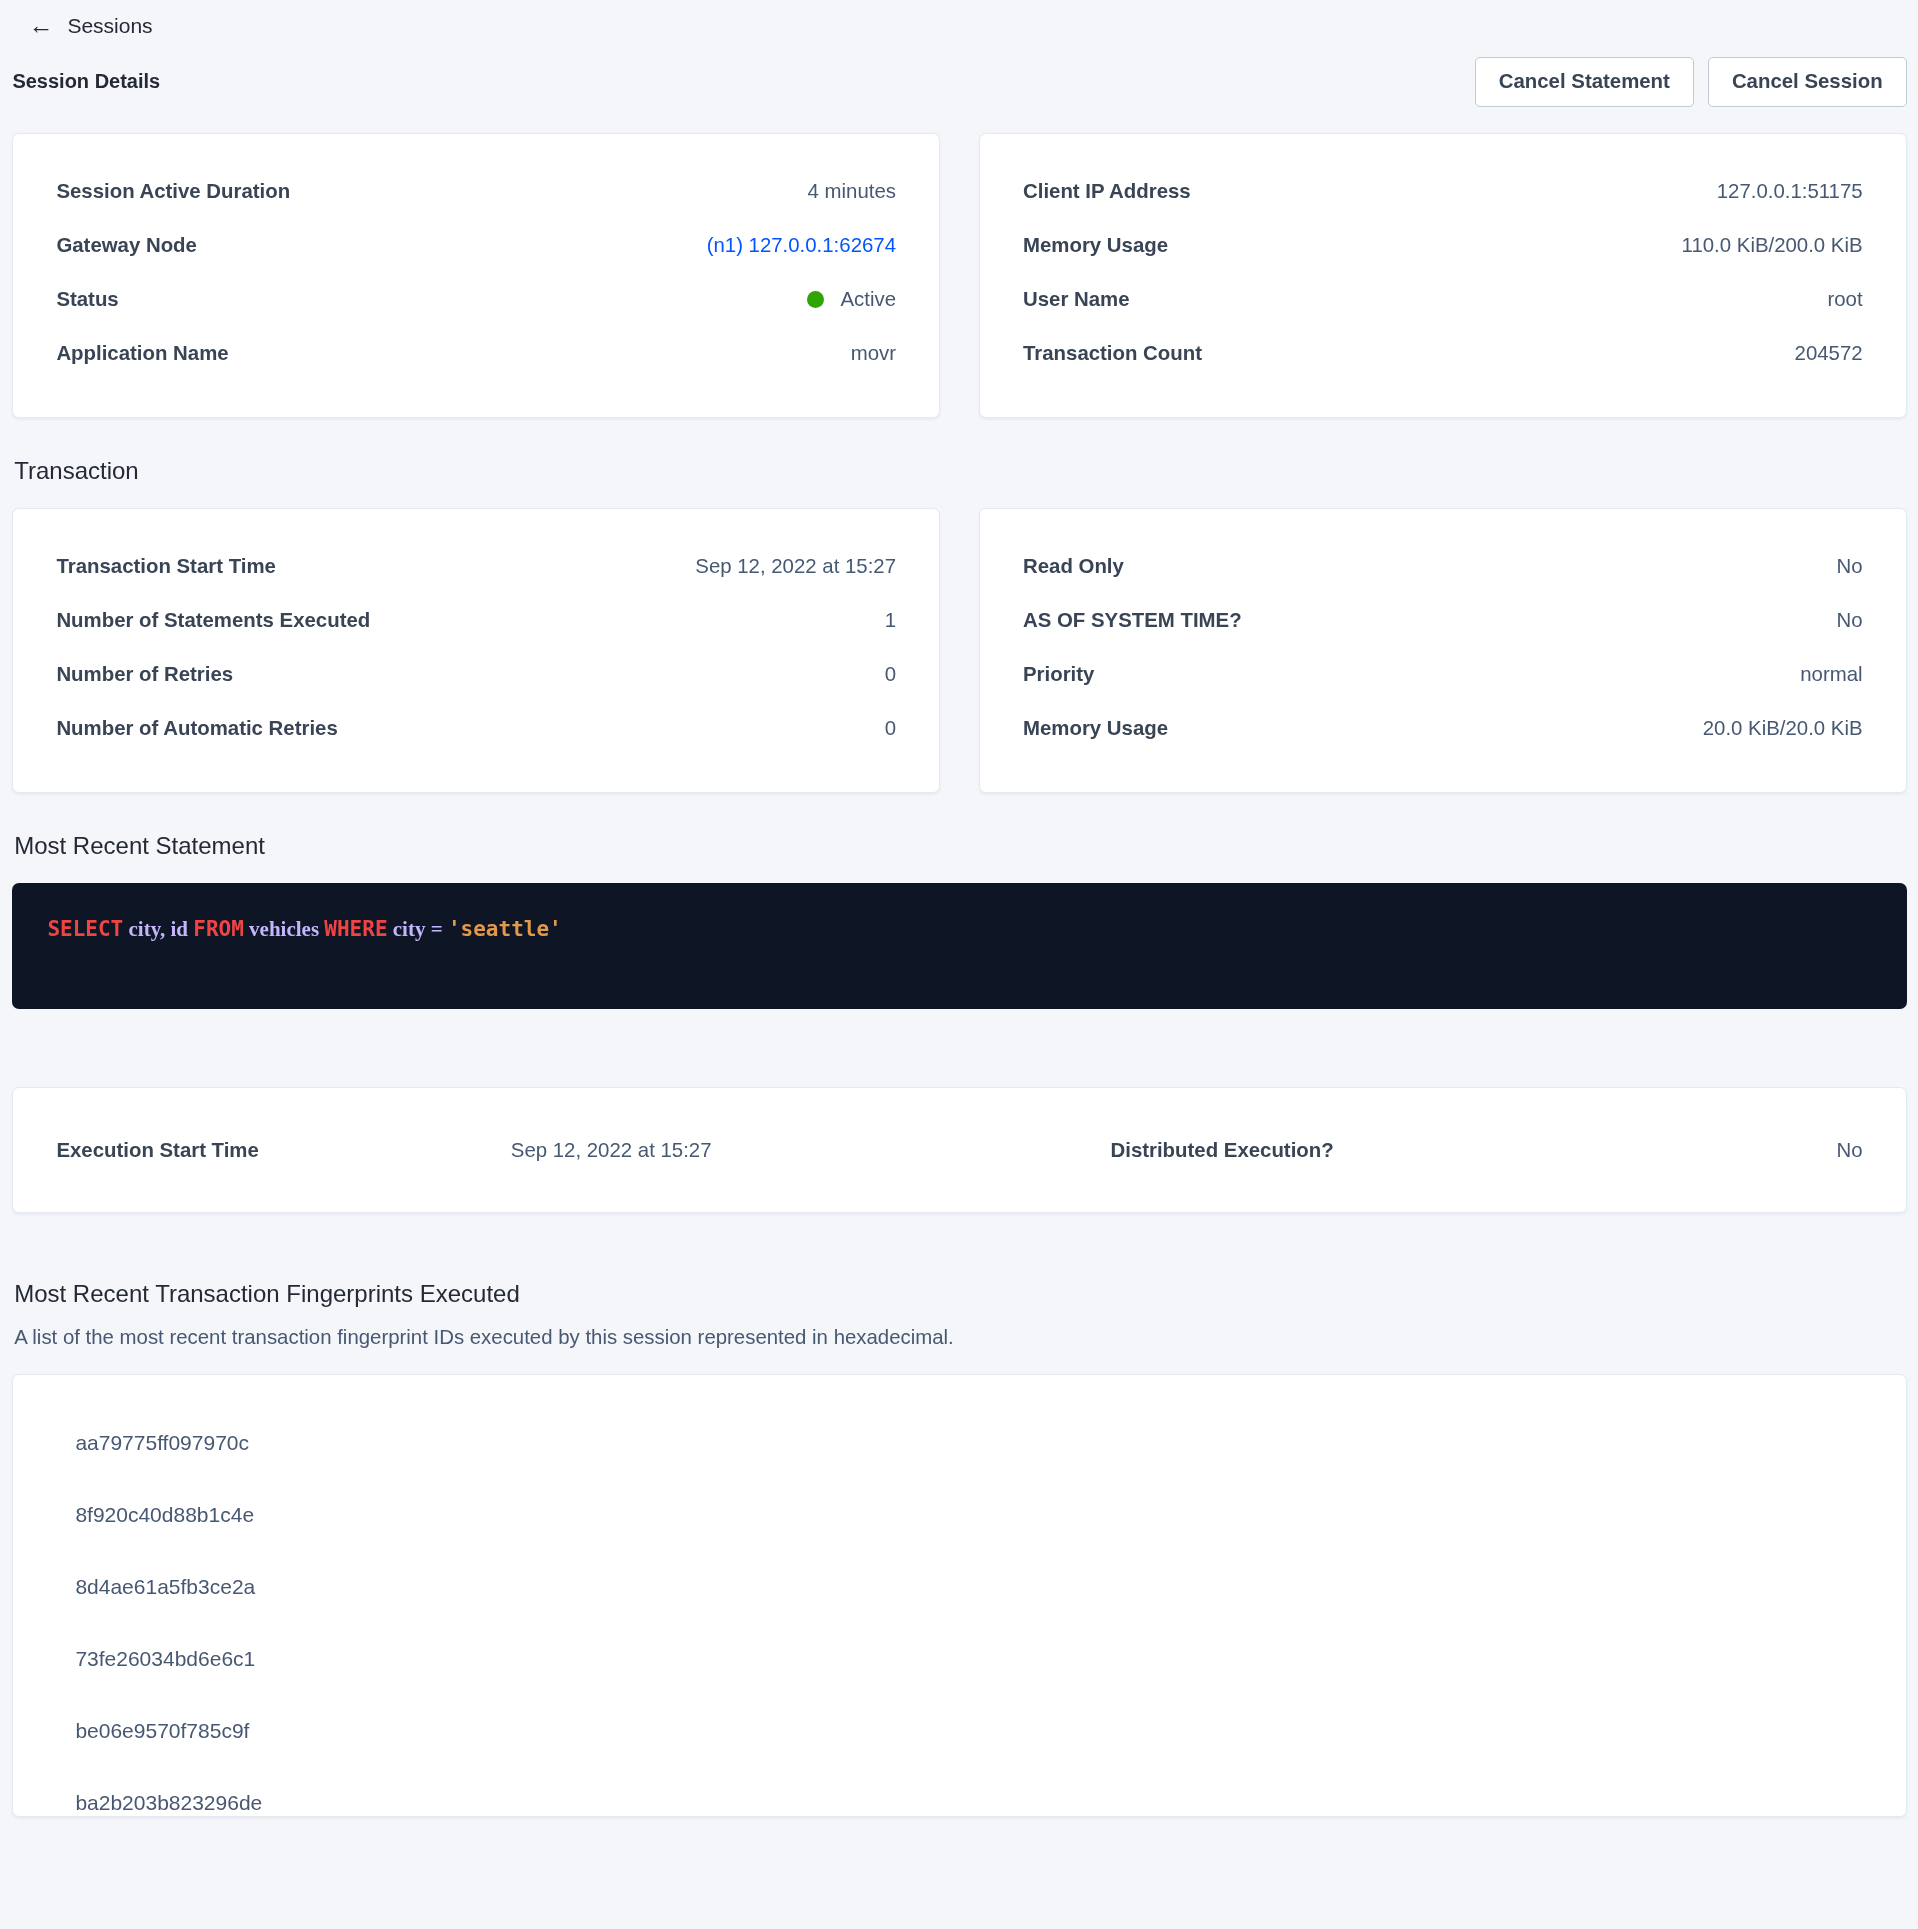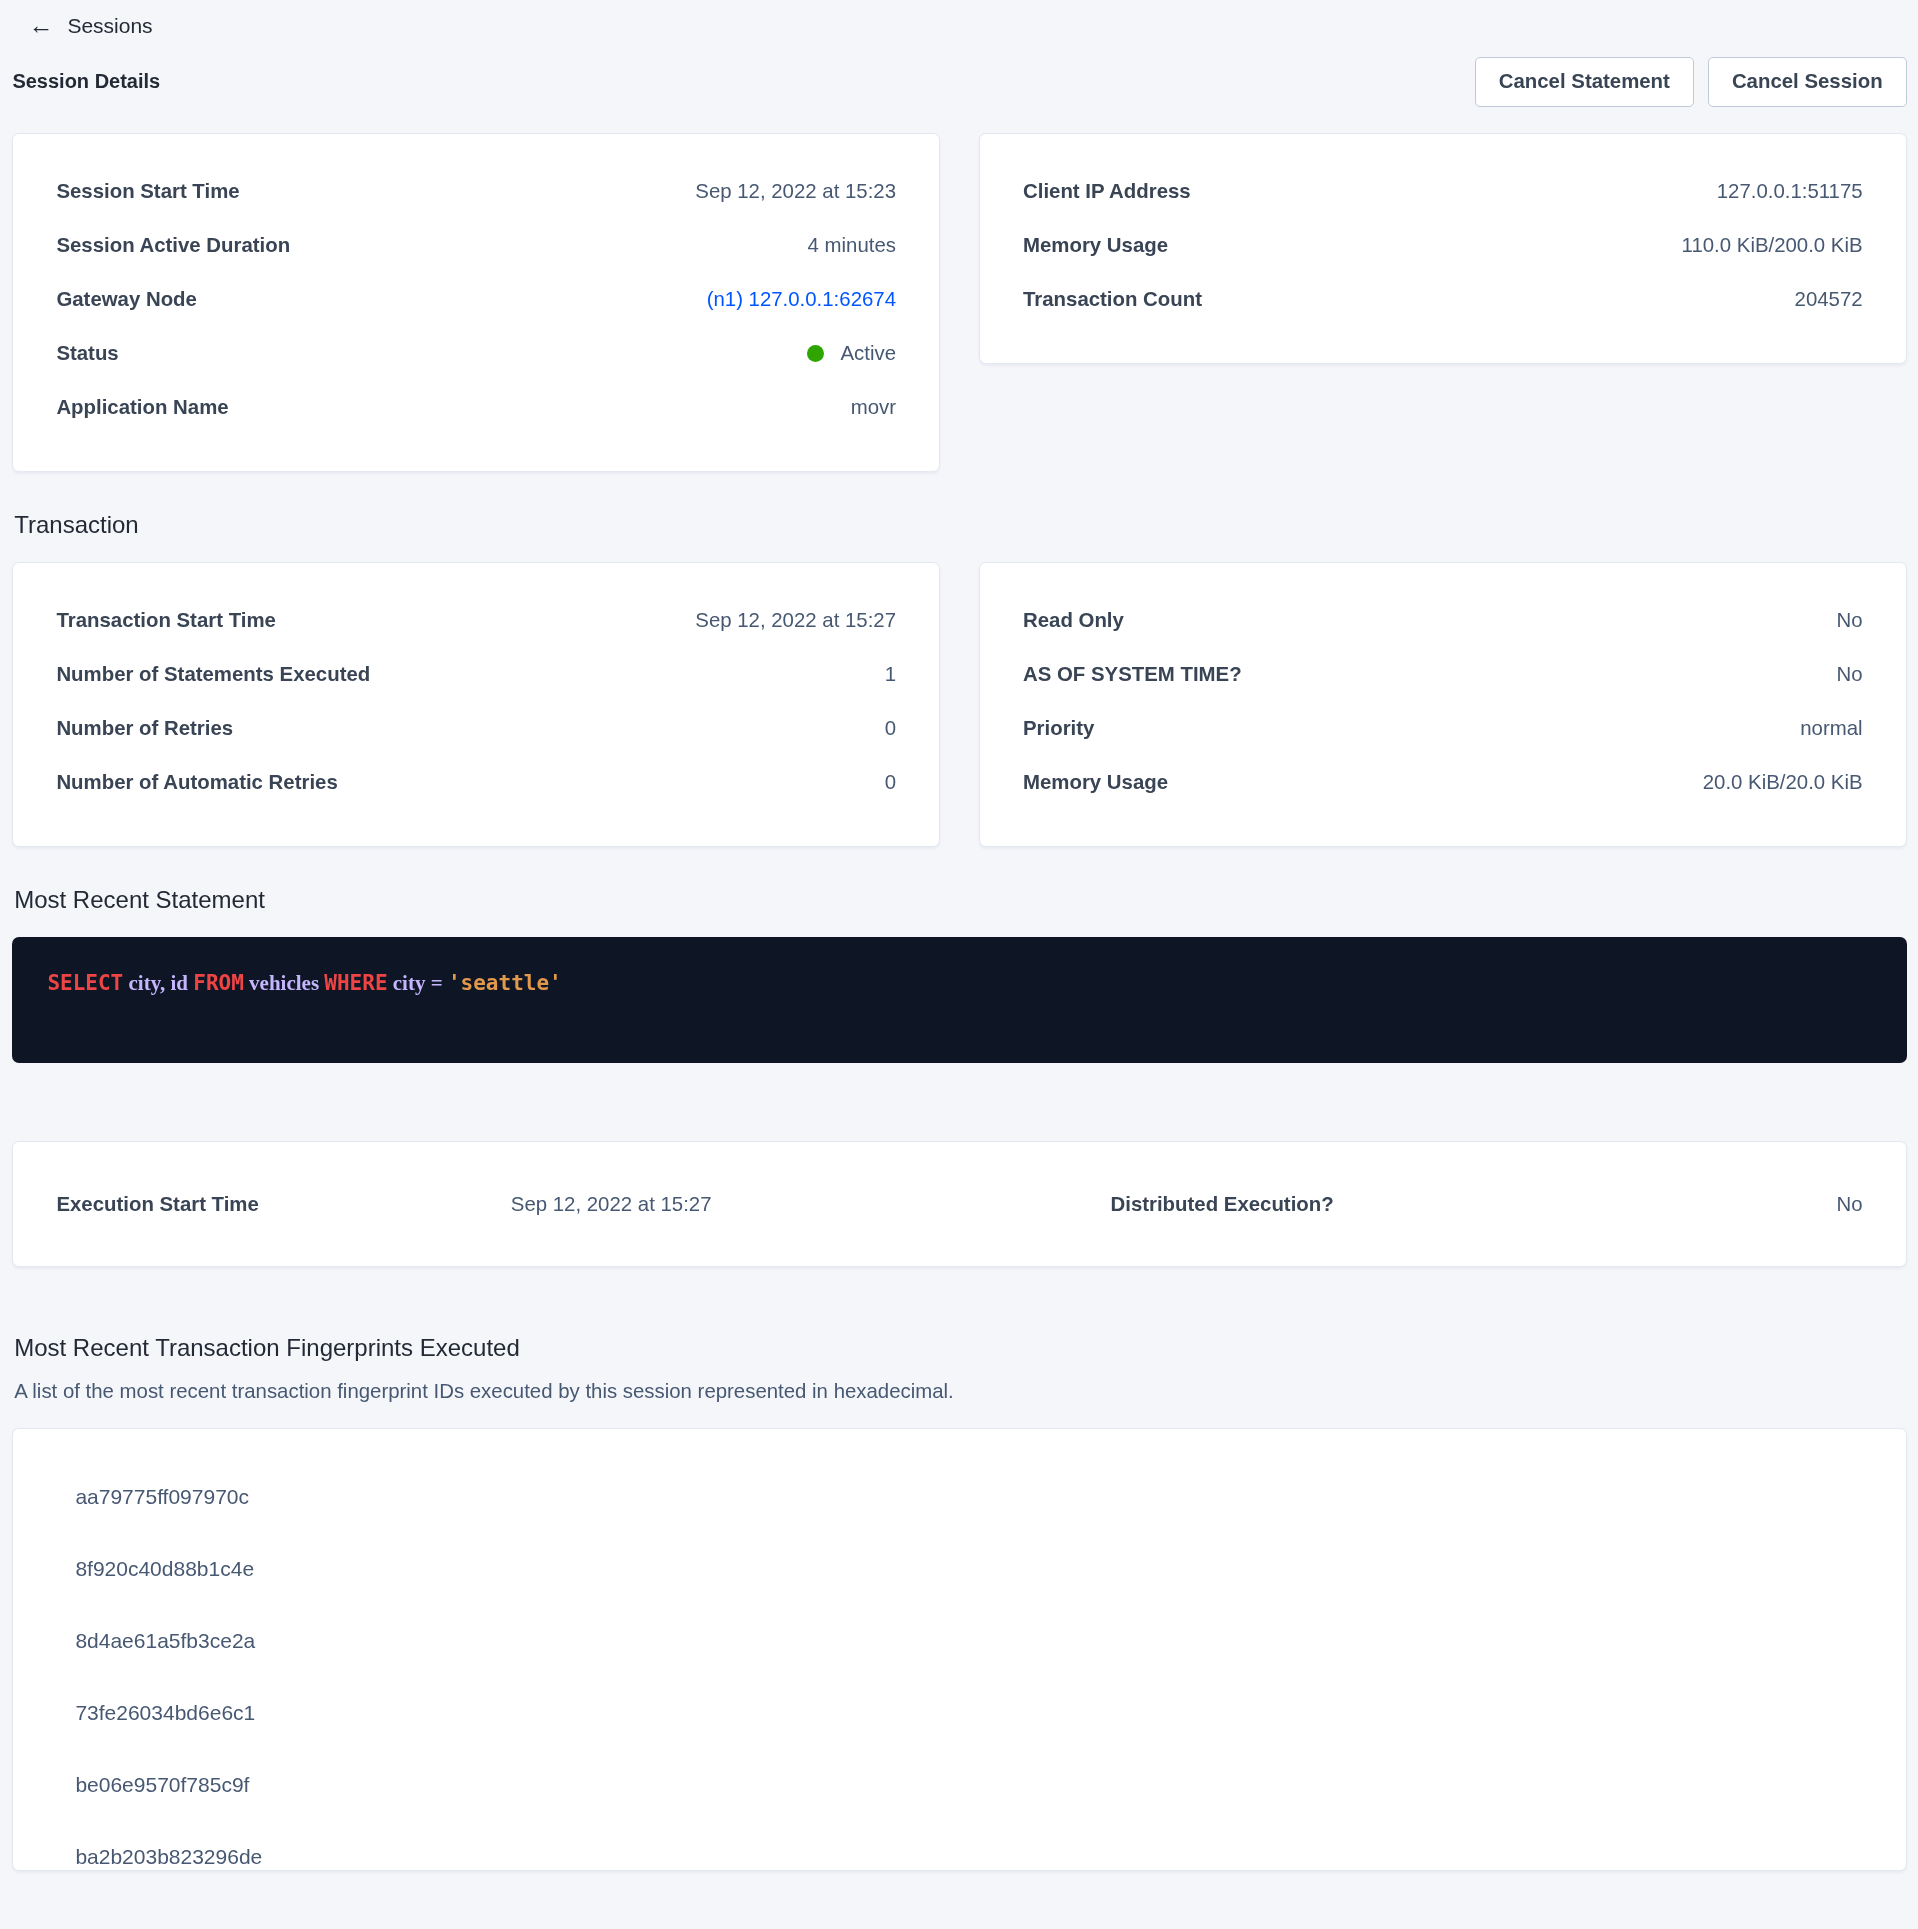--- a/index.html
+++ b/index.html
@@ -80,24 +80,20 @@
   <h1>Session Details</h1>
   <div class="actions">
     <button class="btn">Cancel Statement</button>
     <button class="btn">Cancel Session</button>
   </div>
 </div>
 
 <div class="cards-grid">
   <div class="card summary-card" id="card-session-left">
       <div class="srow">
-        <span class="label">Session Start Time</span>
-        <span class="value">Sep 12, 2022 at 15:23</span>
-      </div>
-      <div class="srow">
         <span class="label">Session Active Duration</span>
         <span class="value">4 minutes</span>
       </div>
       <div class="srow">
         <span class="label">Gateway Node</span>
         <span class="value"><a>(n1) 127.0.0.1:62674</a></span>
       </div>
       <div class="srow">
         <span class="label">Status</span>
         <span class="value"><span class="status-dot"></span>Active</span>
@@ -108,20 +104,24 @@
       </div>
     </div>
   <div class="card summary-card" id="card-session-right">
       <div class="srow">
         <span class="label">Client IP Address</span>
         <span class="value">127.0.0.1:51175</span>
       </div>
       <div class="srow">
         <span class="label">Memory Usage</span>
         <span class="value">110.0 KiB/200.0 KiB</span>
+      </div>
+      <div class="srow">
+        <span class="label">User Name</span>
+        <span class="value">root</span>
       </div>
       <div class="srow">
         <span class="label">Transaction Count</span>
         <span class="value">204572</span>
       </div>
     </div>
 </div>
 
 <div class="section-heading">Transaction</div>
 

